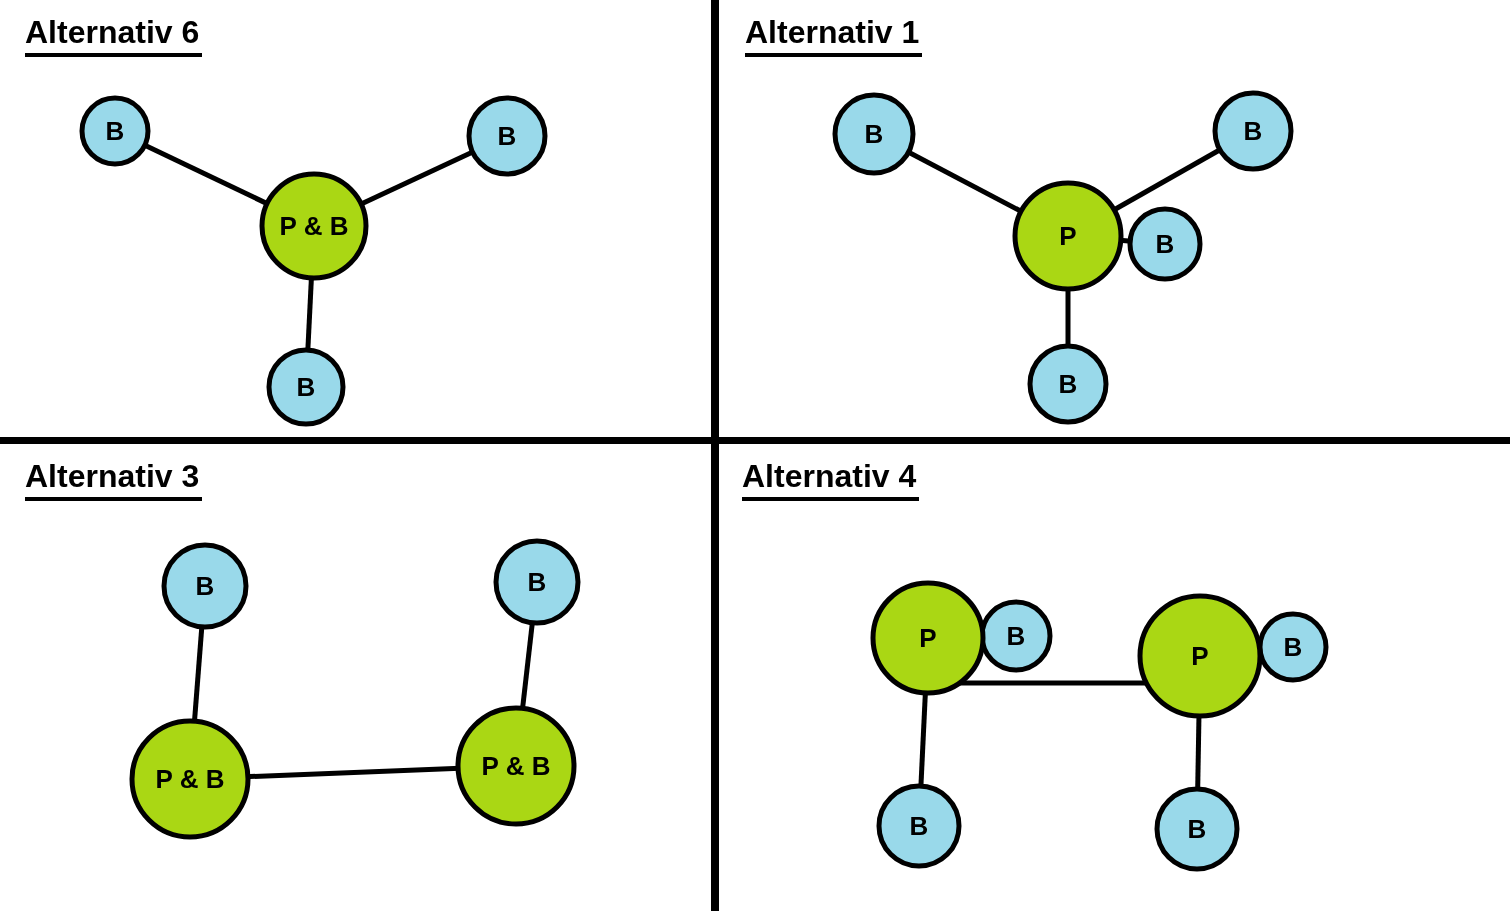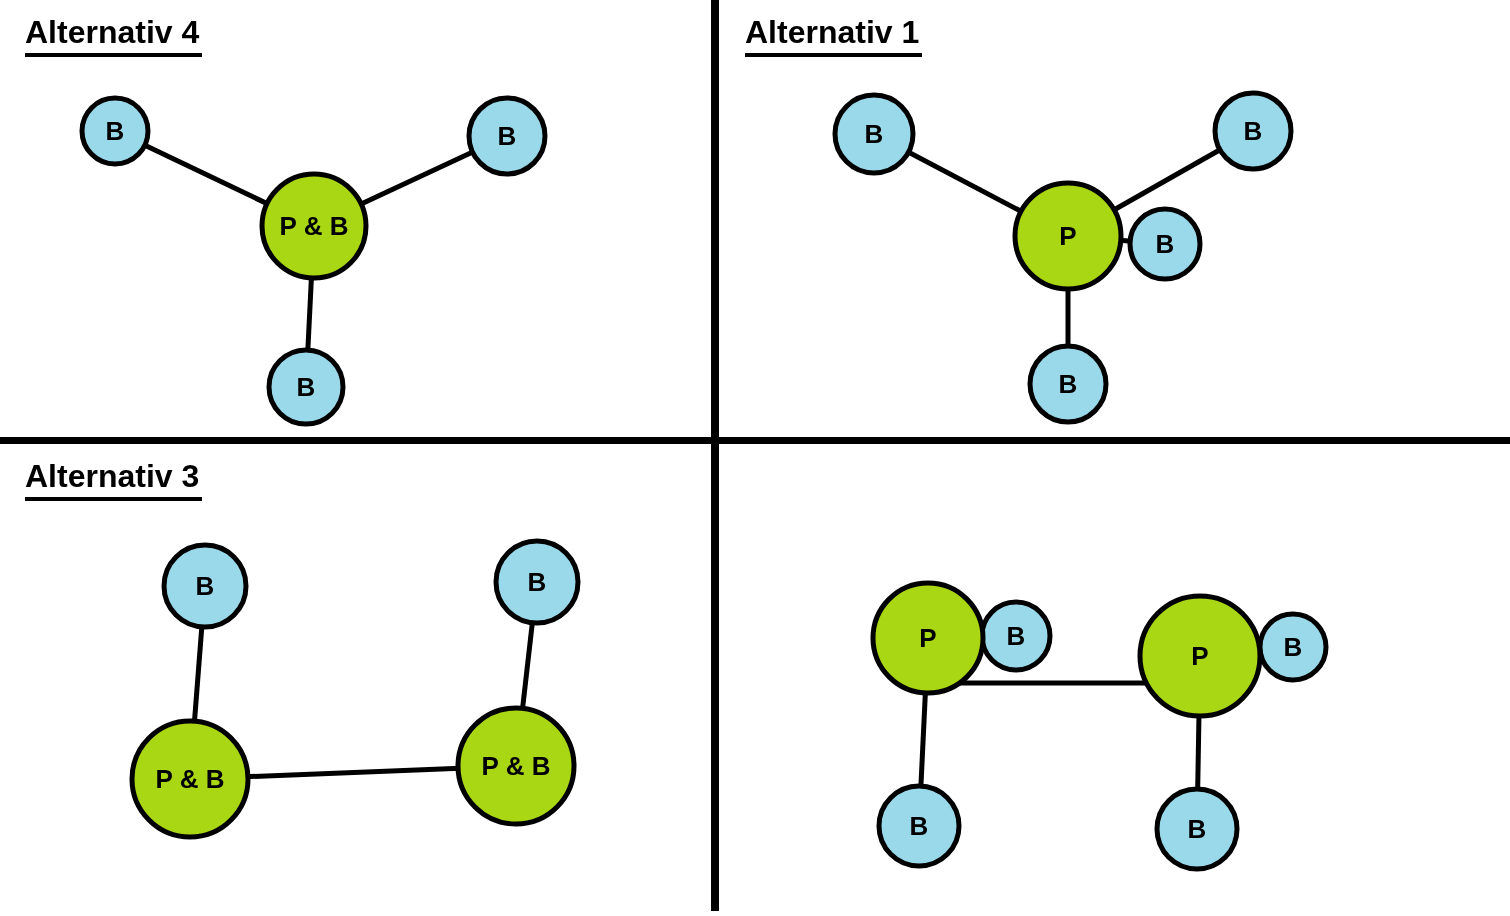--- a/index.html
+++ b/index.html
@@ -113,17 +113,18 @@
       <text x="1197" y="838" text-anchor="middle" font-size="26">B</text>
       <circle cx="928" cy="638" r="55" fill="#AAD714" stroke="#000000" stroke-width="5"></circle>
       <text x="928" y="647" text-anchor="middle" font-size="26">P</text>
       <circle cx="1200" cy="656" r="60" fill="#AAD714" stroke="#000000" stroke-width="5"></circle>
       <text x="1200" y="665" text-anchor="middle" font-size="26">P</text>
     </svg>
 
   <div class="divider-h"></div>
   <div class="divider-v"></div>
 
-  <div class="panel-title title-1">Alternativ 4</div>
+  <div class="panel-title title-1">Alternativ 6</div>
   <div class="panel-title title-2">Alternativ 1</div>
   <div class="panel-title title-3">Alternativ 3</div>
+  <div class="panel-title title-4">Alternativ 4</div>
 
 </div>
 
 </body></html>

